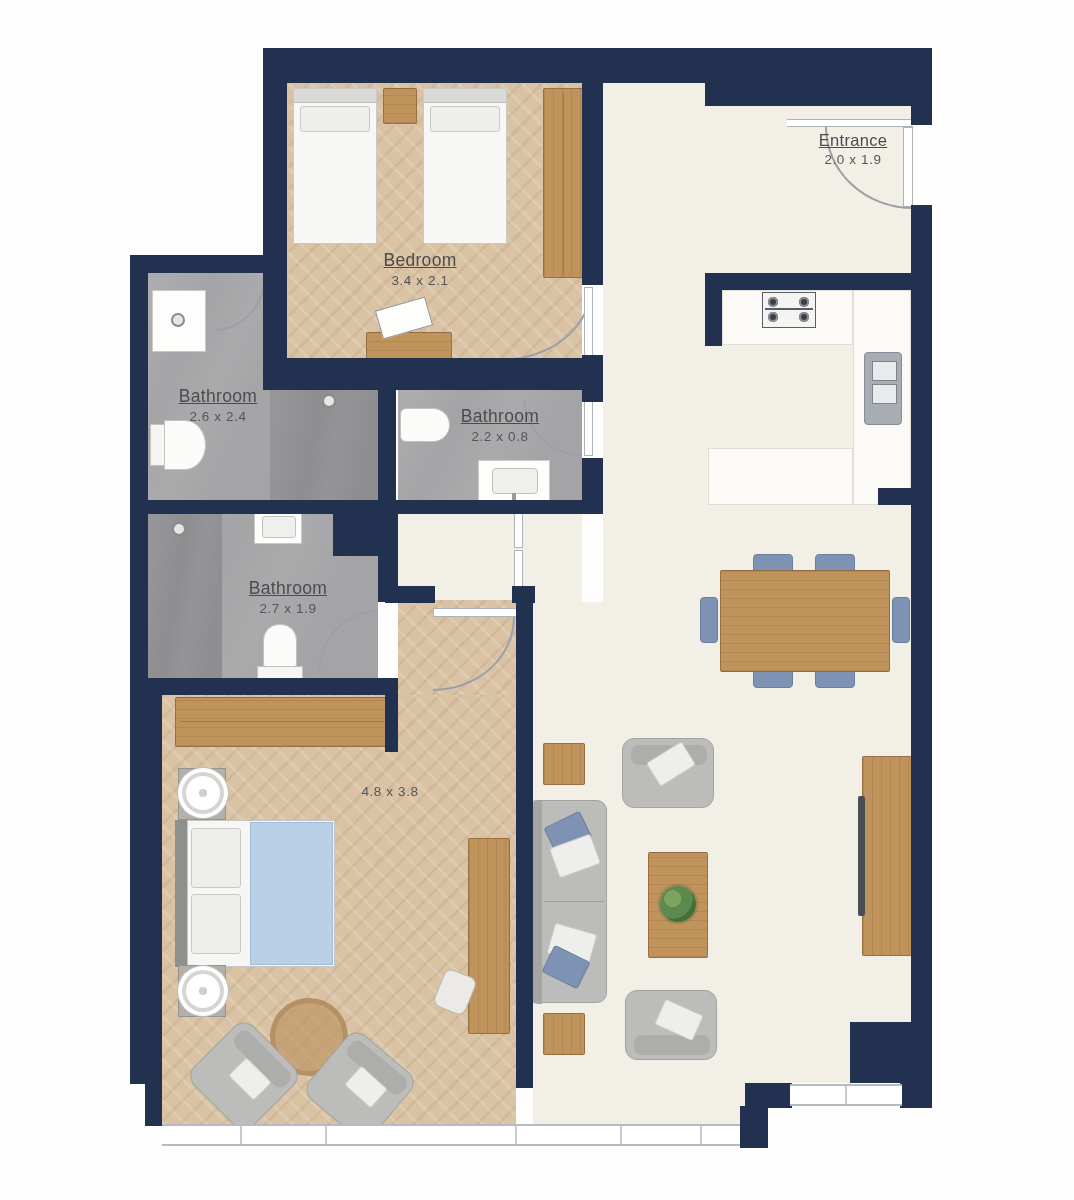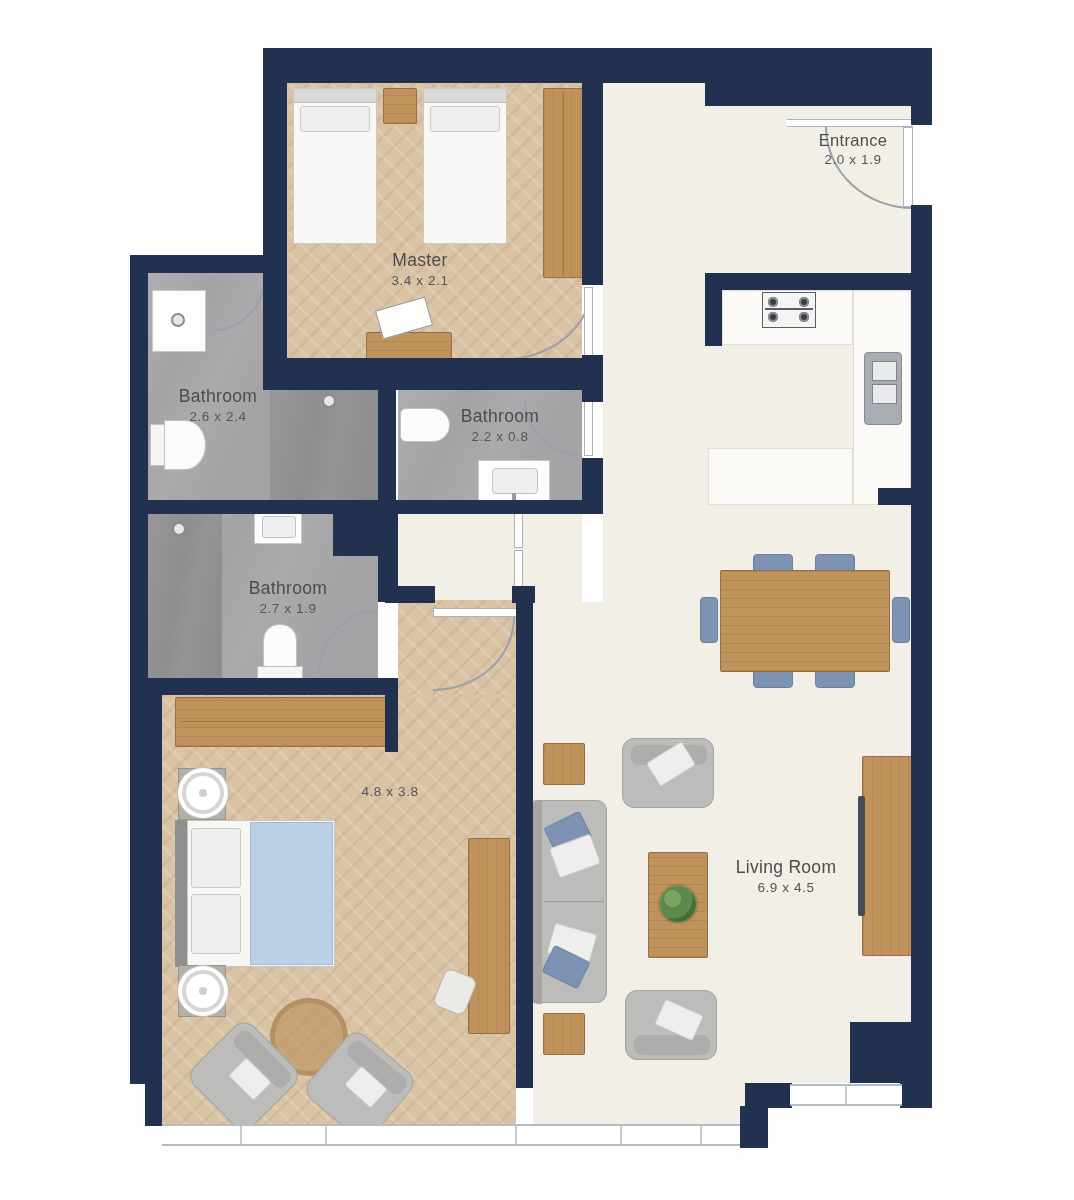--- a/index.html
+++ b/index.html
@@ -27,21 +27,21 @@
   .pillow-blue{background:var(--chair-blue,#7e93b4);border-color:#6b7f9e;}
   .chair{position:absolute;background:var(--chair-blue,#7e93b4);border:1px solid #6b7f9e;border-radius:4px;box-sizing:border-box;}
   .arc{position:absolute;box-sizing:border-box;border:0 solid #9aa0a8;}
   .arc-br{border-right-width:2px;border-bottom-width:2px;border-bottom-right-radius:100% 100%;}
   .arc-bl{border-left-width:2px;border-bottom-width:2px;border-bottom-left-radius:100% 100%;}
   .arc-tl{border-left-width:2px;border-top-width:2px;border-top-left-radius:100% 100%;}
   .leaf{position:absolute;background:#fff;border:1px solid #aeb3ba;box-sizing:border-box;}
   .win{position:absolute;background:#fff;border-top:2px solid #b6bac2;border-bottom:2px solid #b6bac2;box-sizing:border-box;}
   .win-div{position:absolute;top:0;bottom:0;width:2px;background:#c6cad1;}
   .rlabel{position:absolute;text-align:center;color:var(--label-text,#4c4c4f);line-height:1.25;}
-  .rname{font-size:17.5px;letter-spacing:.3px;}
+  .rname{font-size:17.5px;letter-spacing:.3px;text-decoration:underline;}
   .rdims{font-size:13.5px;margin-top:1px;letter-spacing:.6px;color:#55555a;}
   .lamp{position:absolute;width:34px;height:34px;border-radius:50%;background:#fff;
         box-shadow:0 0 0 4px #d5d5d3,0 0 0 8px #fff,0 0 0 9px #bdbdbb;}
   .lamp::after{content:"";position:absolute;left:13px;top:13px;width:8px;height:8px;border-radius:50%;background:#cfcfcd;}
   .drain{position:absolute;width:14px;height:14px;border-radius:50%;background:#e7e7e6;border:2px solid #8a8a8c;box-sizing:border-box;}
   .burner{position:absolute;width:10px;height:10px;border-radius:50%;background:#3c3f45;box-shadow:inset 0 0 0 2px #8b8e94;}
 </style>
 </head>
 <body>
 
@@ -241,40 +241,36 @@
     <span class="win-div" style="left:163px;"></span>
     <span class="win-div" style="left:353px;"></span>
     <span class="win-div" style="left:458px;"></span>
     <span class="win-div" style="left:538px;"></span>
   </div>
   <div class="win" style="left:790px;top:1084px;width:112px;height:22px;">
     <span class="win-div" style="left:55px;"></span>
   </div>
 
   <div class="rlabel" style="left:320px;top:250px;width:200px;">
-    <div class="rname">Master</div>
+    <div class="rname">Bedroom</div>
     <div class="rdims">3.4 x 2.1</div>
   </div>
   <div class="rlabel" style="left:128px;top:386px;width:180px;">
     <div class="rname">Bathroom</div>
     <div class="rdims">2.6 x 2.4</div>
   </div>
   <div class="rlabel" style="left:410px;top:406px;width:180px;">
     <div class="rname">Bathroom</div>
     <div class="rdims">2.2 x 0.8</div>
   </div>
   <div class="rlabel" style="left:198px;top:578px;width:180px;">
     <div class="rname">Bathroom</div>
     <div class="rdims">2.7 x 1.9</div>
   </div>
   <div class="rlabel" style="left:270px;top:783px;width:240px;">
     <div class="rdims">4.8 x 3.8</div>
   </div>
-  <div class="rlabel" style="left:676px;top:857px;width:220px;">
-    <div class="rname">Living Room</div>
-    <div class="rdims">6.9 x 4.5</div>
-  </div>
   <div class="rlabel" style="left:778px;top:130px;width:150px;">
     <div class="rname" style="font-size:16.5px;">Entrance</div>
     <div class="rdims">2.0 x 1.9</div>
   </div>
 
 </div>
 
 </body></html>

